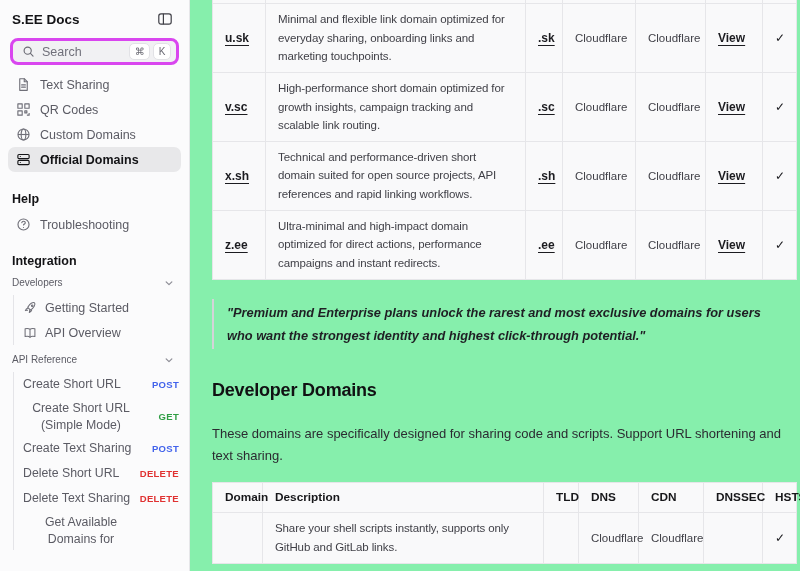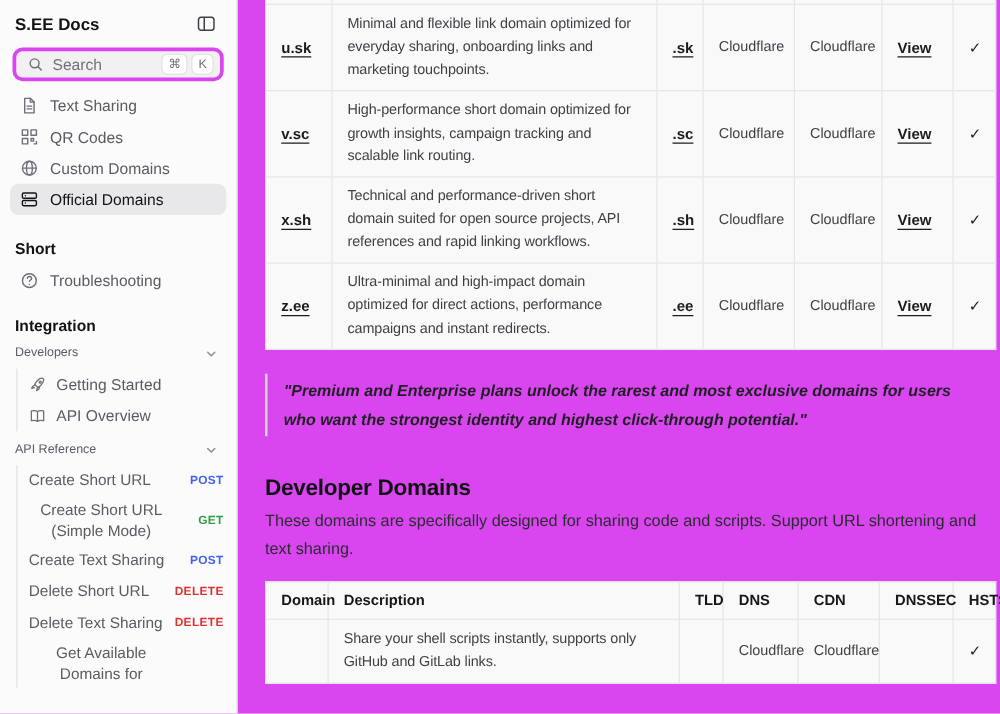--- a/index.html
+++ b/index.html
@@ -1,18 +1,18 @@
 <!DOCTYPE html>
 <html><head>
 <meta charset="utf-8">
 <style>
   * { margin:0; padding:0; box-sizing:border-box; }
   html,body { width:800px; height:571px; overflow:hidden; background:#fff;
     font-family:"Liberation Sans", sans-serif; color:#18181b; }
-  .frame { position:relative; width:800px; height:571px; overflow:hidden; background:#d946ef; }
+  .frame { position:relative; width:800px; height:571px; overflow:hidden; background:#86efac; }
 
   
   .sidebar { position:absolute; left:0; top:0; width:190px; height:571px;
     background:#fbfbfc; border-right:1px solid #e6e6e9; overflow:hidden; }
   .sb-header { display:flex; align-items:center; justify-content:space-between;
     padding:10px 14px 8px 12px; }
   .sb-title { font-size:13.5px; font-weight:700; color:#131316; }
   .panel-btn { width:18px; height:18px; color:#3f3f46; cursor:pointer; display:flex; align-items:center; }
   .searchbox { margin:2px 10px 0 10px; height:27px; background:#f1f1f3;
     border:3px solid #d946ef; border-radius:8px; display:flex; align-items:center;
@@ -21,21 +21,21 @@
   .searchbox .ph { font-size:12.5px; color:#70707a; flex:1; }
   .key { background:#fff; border:1px solid #e2e2e6; border-radius:5px; color:#6b6b74;
     font-size:10px; padding:1.5px 4.5px; margin-left:3px; line-height:1.2; }
   .nav { margin-top:7px; padding:0 8px; }
   .nav-item { display:flex; align-items:center; height:25px; padding:0 8px;
     border-radius:7px; color:#5b5b64; cursor:pointer; }
   .nav-item .ic { width:15px; height:15px; margin-right:9px; flex:none; display:flex; color:#6f6f78; }
   .nav-item .lbl { font-size:12.5px; white-space:nowrap; }
   .nav-item.active { background:#e8e8ea; color:#131316; }
   .nav-item.active .ic { color:#131316; }
-  .nav-item.active .lbl { font-weight:400; }
+  .nav-item.active .lbl { font-weight:700; }
   .sec-heading { font-size:12.5px; font-weight:700; color:#131316; padding:0 12px; }
   .h-help { margin-top:20px; }
   .h-int { margin-top:17px; }
   .plain-list { margin-top:6px; padding:0 8px; }
   .group-header { display:flex; align-items:center; justify-content:space-between;
     height:25px; margin:2px 8px 0 8px; padding:0 6px 0 4px; color:#5b5b64; cursor:pointer; }
   .group-header .lbl { font-size:10px; }
   .chev { width:12px; height:12px; display:flex; color:#8d8d96; }
   .sub-list { margin-left:13px; border-left:1px solid #e4e4e8; padding-left:0; }
   .sub-item { display:flex; align-items:center; height:25px; padding:0 8px 0 9px;
@@ -60,21 +60,21 @@
   .tbl-top tr.sliver td { height:5px; padding:0; }
   .c-desc { line-height:1.62; letter-spacing:-0.1px; }
   a.cell-link { color:#1c1c20; font-weight:600; text-decoration:underline;
     text-underline-offset:2.5px; cursor:pointer; font-size:12px; }
   .c-hsts { color:#1c1c20; font-size:12px; }
   blockquote.quote { margin-top:19px; width:566px; border-left:2px solid #d4d4d8;
     padding:2px 0 2px 13px; font-style:italic; font-weight:600; color:#1f1f24;
     font-size:12.8px; line-height:1.8; }
   h2.dev-title { margin-top:31px; font-size:18px; font-weight:700; color:#111113;
     letter-spacing:-0.2px; }
-  p.intro { margin-top:5px; width:582px; font-size:13px; color:#2b2b31; line-height:1.7; }
+  p.intro { margin-top:22px; width:582px; font-size:13px; color:#2b2b31; line-height:1.7; }
   .tbl-dev { margin-top:15px; }
   .tbl-dev thead th { height:30px; padding:4px 12px; font-size:11.8px; font-weight:700;
     color:#17171a; text-align:left; white-space:nowrap; }
   .tbl-dev tbody td { height:51px; }
 
   svg { display:block; width:100%; height:100%; }
 </style>
 </head>
 <body>
 
@@ -142,21 +142,21 @@
           <svg viewBox="0 0 16 16" fill="none" stroke="currentColor" stroke-width="1.2" stroke-linecap="round" stroke-linejoin="round">
               <rect x="2" y="2.6" width="12" height="4.5" rx="1.2"></rect>
               <rect x="2" y="8.9" width="12" height="4.5" rx="1.2"></rect>
               <path d="M4.6 4.85h.01M4.6 11.15h.01"></path>
             </svg>
         </span>
         <span class="lbl">Official Domains</span>
       </div>
     </div>
 
-    <div class="sec-heading h-help">Short</div>
+    <div class="sec-heading h-help">Help</div>
     <div class="plain-list">
       <div class="nav-item">
         <span class="ic">
           <svg viewBox="0 0 16 16" fill="none" stroke="currentColor" stroke-width="1.2" stroke-linecap="round">
               <circle cx="8" cy="8" r="5.9"></circle>
               <path d="M6.2 6.1c.2-1 1-1.6 1.9-1.6 1 0 1.8.7 1.8 1.6 0 1.2-1.5 1.4-1.9 2.4"></path>
               <path d="M8 11.2h.01"></path>
             </svg>
         </span>
         <span class="lbl">Troubleshooting</span>

